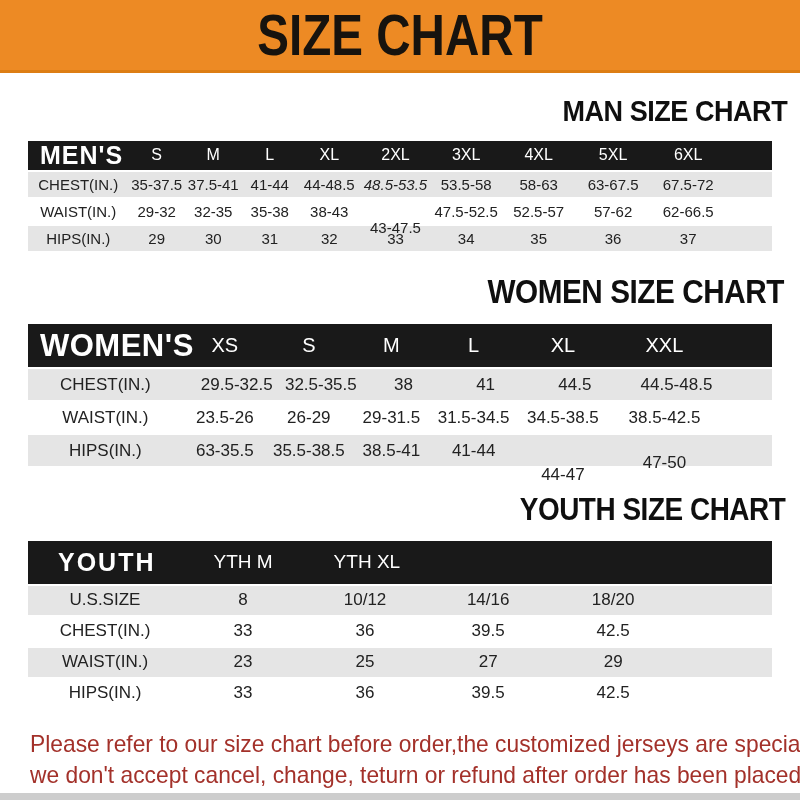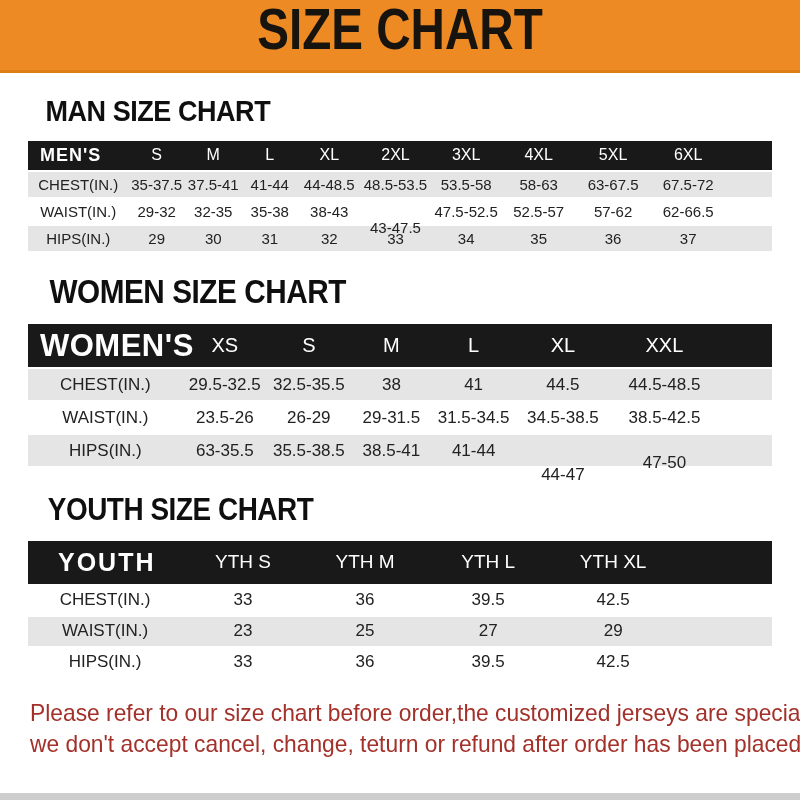--- a/index.html
+++ b/index.html
@@ -8,29 +8,29 @@
     --row-gray:#e5e5e5;
     --footer-red:#A3312A;
   }
   html,body{margin:0;padding:0;}
   body{
     width:800px;height:800px;background:#ffffff;position:relative;overflow:hidden;
     font-family:"Liberation Sans", sans-serif;
   }
   .banner{
     height:70px;background:var(--banner-bg);
-    display:flex;align-items:flex-start;justify-content:center;
+    display:flex;align-items:center;justify-content:center;
     border-bottom:3px solid #dd7e14;
   }
   .banner-text{
     font-size:58px;font-weight:800;color:#17130e;line-height:1;
     display:inline-block;transform:scaleX(0.82);letter-spacing:0px;white-space:nowrap;
   }
   .section-title{
-    text-align:left;font-weight:700;color:#0f0f0f;line-height:1.05;padding-left:33px;
+    text-align:right;font-weight:700;color:#0f0f0f;line-height:1.05;padding-left:33px;
   }
   .section-title .t{display:inline-block;transform:scaleX(0.9);white-space:nowrap;letter-spacing:-0.5px;}
   #title0{margin-top:22px;font-size:30px;}
   #title1{margin-top:24px;font-size:33px;}
   #title2{margin-top:28px;font-size:31px;}
   .size-table{width:744px;margin:0 auto;}
   #table0{margin-top:14px;}
   #table1{margin-top:15px;}
   #table2{margin-top:14px;}
   .bar{
@@ -38,21 +38,21 @@
   }
   .bar .lab{
     font-weight:700;text-align:left;padding-left:12px;box-sizing:border-box;white-space:nowrap;
   }
   .col{text-align:center;box-sizing:border-box;white-space:nowrap;}
   .trow{display:flex;align-items:center;margin-top:2px;color:#222222;}
   .trow.gray{background:var(--row-gray);}
   .trow .lab{text-align:center;box-sizing:border-box;}
   
   .s0 .bar{height:29px;font-size:16px;}
-  .s0 .bar .lab{font-size:18px;letter-spacing:1px;}
+  .s0 .bar .lab{font-size:25px;letter-spacing:1px;}
   .s0 .trow{height:25px;font-size:15px;}
   
   .s1 .bar{height:43px;font-size:20px;}
   .s1 .bar .lab{font-size:31px;letter-spacing:0.5px;}
   .s1 .trow{height:31px;font-size:17px;}
   
   .s2 .bar{height:43px;font-size:19px;}
   .s2 .bar .lab{font-size:25px;letter-spacing:2px;padding-left:30px;}
   .s2 .trow{height:29px;font-size:17px;}
   .footer{
@@ -86,21 +86,21 @@
       <span class="col" style="width: 9.9%;">4XL</span>
       <span class="col" style="width: 10.1%;">5XL</span>
       <span class="col" style="width: 10.1%;">6XL</span>
     </div>
     <div class="trow gray">
       <span class="lab" style="width: 13.5%;">CHEST(IN.)</span>
       <span class="col" style="width: 7.6%;">35-37.5</span>
       <span class="col" style="width: 7.6%;">37.5-41</span>
       <span class="col" style="width: 7.6%;">41-44</span>
       <span class="col" style="width: 8.4%;">44-48.5</span>
-      <span class="col" style="width: 9.4%;">48.5-53.5</span>
+      <span class="col" style="width: 9.4%; font-style: italic;">48.5-53.5</span>
       <span class="col" style="width: 9.6%;">53.5-58</span>
       <span class="col" style="width: 9.9%;">58-63</span>
       <span class="col" style="width: 10.1%;">63-67.5</span>
       <span class="col" style="width: 10.1%;">67.5-72</span>
     </div>
     <div class="trow">
       <span class="lab" style="width: 13.5%;">WAIST(IN.)</span>
       <span class="col" style="width: 7.6%;">29-32</span>
       <span class="col" style="width: 7.6%;">32-35</span>
       <span class="col" style="width: 7.6%;">35-38</span>
@@ -133,21 +133,21 @@
       <span class="lab" style="width: 20.8%;">WOMEN'S</span>
       <span class="col" style="width: 11.3%;">XS</span>
       <span class="col" style="width: 11.3%;">S</span>
       <span class="col" style="width: 10.9%;">M</span>
       <span class="col" style="width: 11.2%;">L</span>
       <span class="col" style="width: 12.8%;">XL</span>
       <span class="col" style="width: 14.5%;">XXL</span>
     </div>
     <div class="trow gray">
       <span class="lab" style="width: 20.8%;">CHEST(IN.)</span>
-      <span class="col" style="width: 11.3%;">29.5-32.5</span>
+      <span class="col" style="width: 11.3%; margin-left: 12px;">29.5-32.5</span>
       <span class="col" style="width: 11.3%;">32.5-35.5</span>
       <span class="col" style="width: 10.9%;">38</span>
       <span class="col" style="width: 11.2%;">41</span>
       <span class="col" style="width: 12.8%;">44.5</span>
       <span class="col" style="width: 14.5%;">44.5-48.5</span>
     </div>
     <div class="trow">
       <span class="lab" style="width: 20.8%;">WAIST(IN.)</span>
       <span class="col" style="width: 11.3%;">23.5-26</span>
       <span class="col" style="width: 11.3%;">26-29</span>
@@ -166,24 +166,29 @@
       <span class="col" style="width: 14.5%; margin-top: 25px;">47-50</span>
     </div>
   </div>
 
 <div class="section-title" id="title2">
   <span class="t">YOUTH SIZE CHART</span>
 </div>
 <div class="size-table s2" id="table2">
     <div class="bar">
       <span class="lab" style="width: 20.7%;">YOUTH</span>
-      <span class="col" style="width: 16.4%;">YTH S</span>
       <span class="col" style="width: 16.4%;">YTH M</span>
-      <span class="col" style="width: 16.7%;">YTH L</span>
       <span class="col" style="width: 16.9%;">YTH XL</span>
+    </div>
+    <div class="trow gray">
+      <span class="lab" style="width: 20.7%;">U.S.SIZE</span>
+      <span class="col" style="width: 16.4%;">8</span>
+      <span class="col" style="width: 16.4%;">10/12</span>
+      <span class="col" style="width: 16.7%;">14/16</span>
+      <span class="col" style="width: 16.9%;">18/20</span>
     </div>
     <div class="trow">
       <span class="lab" style="width: 20.7%;">CHEST(IN.)</span>
       <span class="col" style="width: 16.4%;">33</span>
       <span class="col" style="width: 16.4%;">36</span>
       <span class="col" style="width: 16.7%;">39.5</span>
       <span class="col" style="width: 16.9%;">42.5</span>
     </div>
     <div class="trow gray">
       <span class="lab" style="width: 20.7%;">WAIST(IN.)</span>

